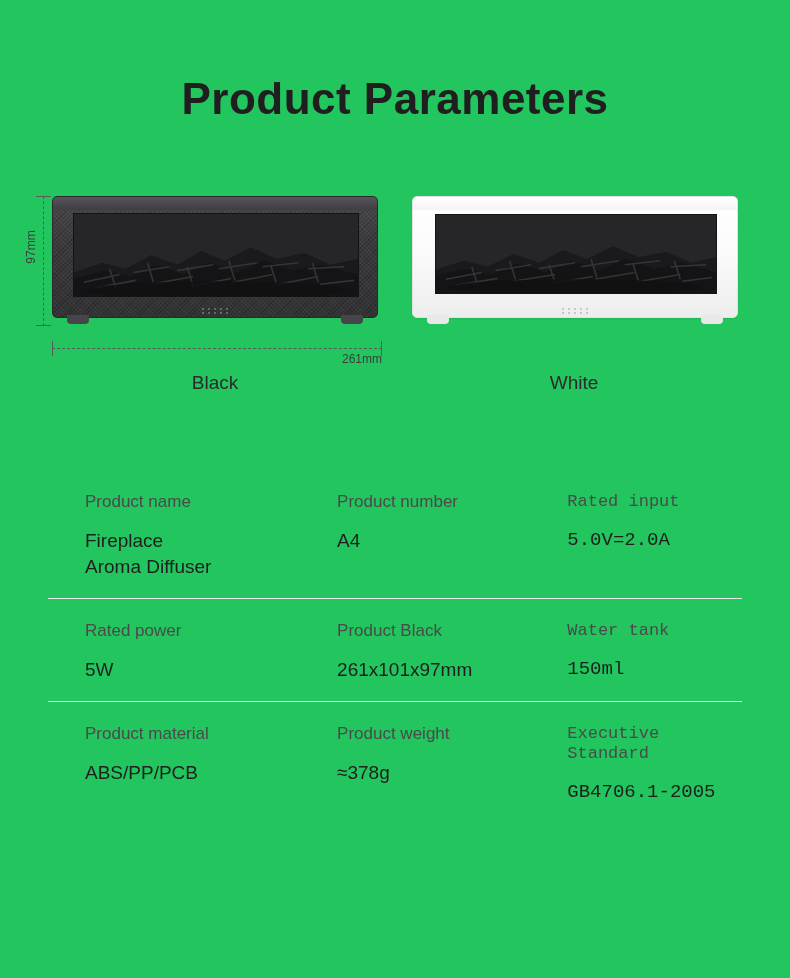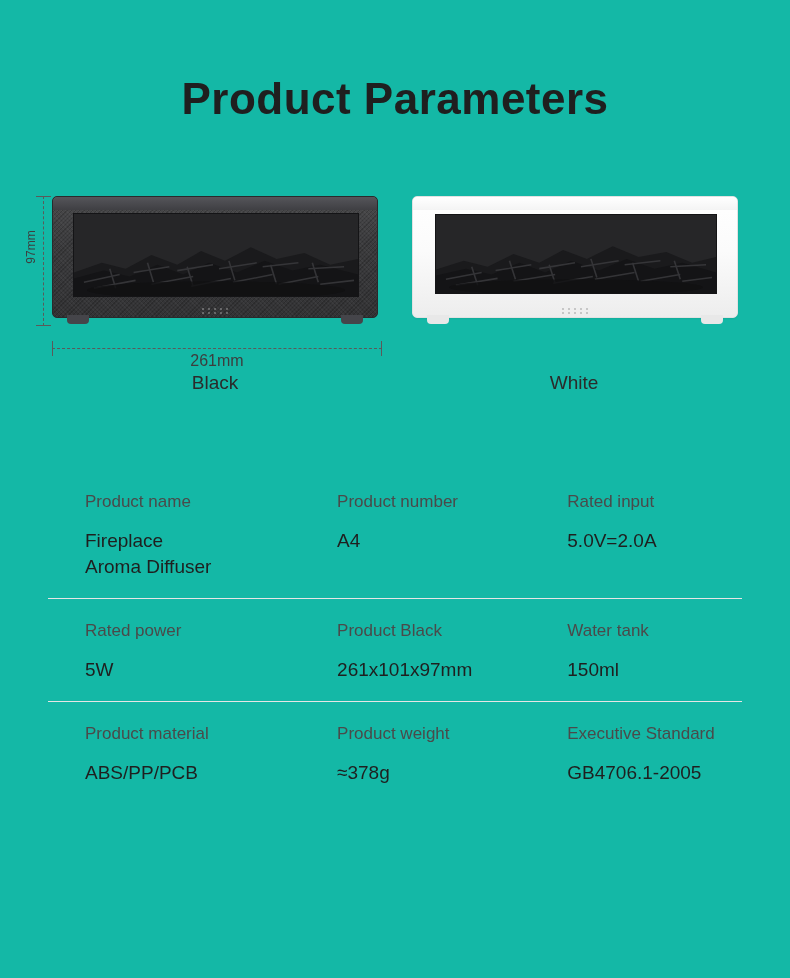--- a/index.html
+++ b/index.html
@@ -10,21 +10,21 @@
     height: 978px;
     background: #ffffff;
     font-family: "Liberation Sans", sans-serif;
     color: #262626;
   }
   .page {
     position: relative;
     width: 790px;
     height: 978px;
     overflow: hidden;
-    background: #14b8a6;
+    background: #22c55e;
   }
 
   
   .title {
     position: absolute;
     top: 74px;
     left: 0;
     width: 790px;
     text-align: center;
     font-size: 44px;
@@ -189,22 +189,22 @@
     width: 1px; height: 15px;
     background: #5a5a5a;
   }
   .dim-width .cap.l { left: 0; }
   .dim-width .cap.r { left: 329px; }
   .dim-width .label {
     position: absolute;
     top: 14px;
     left: 0;
     width: 330px;
-    text-align: center;
-    font-size: 16px;
+    text-align: right;
+    font-size: 12px;
     color: #3d3d3d;
   }
 
   
   .caption {
     position: absolute;
     top: 372px;
     font-size: 19px;
     color: #2b2b2b;
     text-align: center;
@@ -225,21 +225,21 @@
     padding: 22px 0 18px 0;
     border-bottom: 1px solid #e6e6e6;
   }
   .spec-row.last { border-bottom: none; }
   .spec-cell {
     width: 256px;
     margin-left: 37px;
   }
   .spec-cell:nth-child(1) { width: 256px; }
   .spec-cell:nth-child(2) { width: 230px; }
-  .spec-cell:nth-child(3) { width: 208px; }
+  .spec-cell:nth-child(3) { width: 208px; font-family: Liberation Mono, monospace; }
   .spec-label {
     font-size: 17px;
     color: #4a4a4a;
     margin-bottom: 16px;
     line-height: 1.2;
   }
   .spec-value {
     font-size: 19px;
     color: #1f1f1f;
     line-height: 1.35;

